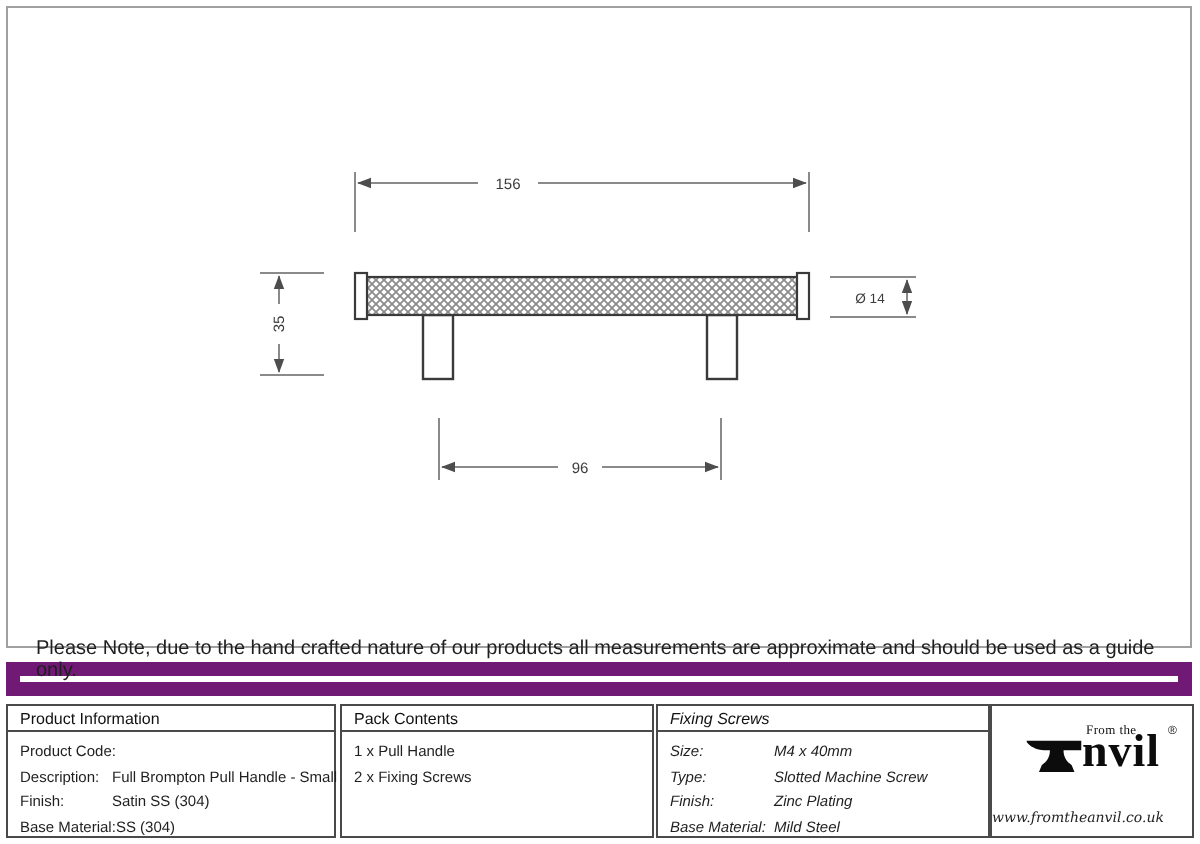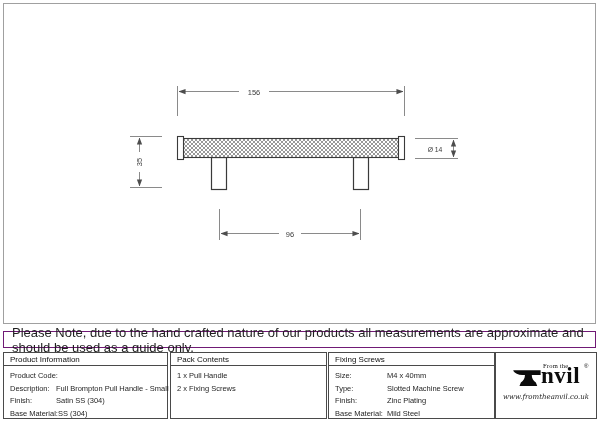--- a/index.html
+++ b/index.html
@@ -6,46 +6,46 @@
   #page{
     position:relative;width:600px;height:422px;background:#ffffff;
     font-family:"Liberation Sans",sans-serif;color:#222;
     outline:1px solid #8f8f8f;overflow:hidden;box-sizing:border-box;
   }
   
   #drawbox{position:absolute;left:3px;top:3px;width:593px;height:321px;border:1px solid #a0a0a0;box-sizing:border-box;padding-left:32px;}
   #drawsvg{position:absolute;left:0;top:0;}
   
   #notebar{
-    position:absolute;left:3px;top:331px;width:593px;height:17px;border:1px solid #701a75;
-    box-sizing:border-box;display:flex;align-items:center;padding-left:8px;font-size:13px;color:#1f1f1f;
+    position:absolute;left:3px;top:331px;width:593px;height:17px;border:7px solid #701a75;
+    box-sizing:border-box;display:flex;align-items:flex-end;padding-left:8px;font-size:10px;color:#1f1f1f;
   }
   
   .spec{position:absolute;top:352px;height:67px;border:1px solid #4a4a4a;box-sizing:border-box;background:#fff;}
   #spec-product{left:3px;width:165px;}
   #spec-pack{left:170px;width:157px;}
-  #spec-fixing{left:328px;width:167px;}
+  #spec-fixing{left:328px;width:167px;font-style:italic;}
   #logocell{position:absolute;top:352px;left:495px;width:102px;height:67px;border:1px solid #4a4a4a;box-sizing:border-box;background:#fff;}
   .spec-header{
     height:12px;border-bottom:1px solid #4a4a4a;display:flex;align-items:center;
     padding-left:6px;font-size:8px;color:#111;
   }
   .spec-body{padding:4px 4px 0 6px;font-size:7.5px;line-height:12.5px;color:#1f1f1f;}
   .kv{display:flex;white-space:nowrap;}
   .kv .k{flex:0 0 46px;}
   #spec-fixing .kv .k{flex:0 0 52px;}
   .kv .v{flex:1;}
   .pack-line{white-space:nowrap;}
   
   #logo{position:absolute;left:0;top:0;width:100%;height:100%;}
   .logo-fromthe{position:absolute;left:47px;top:9px;font-family:"Liberation Serif",serif;font-size:6.5px;color:#111;letter-spacing:0.2px;}
   .logo-anvil-glyph{position:absolute;left:16px;top:13px;width:30px;height:25px;}
   .logo-name{position:absolute;left:45px;top:11px;font-family:"Liberation Serif",serif;font-weight:700;font-size:23px;line-height:23px;color:#0c0c0c;letter-spacing:0.5px;}
   .logo-reg{position:absolute;left:88px;top:10px;font-size:6px;color:#111;}
-  .logo-site{position:absolute;left:0;top:40px;width:100%;text-align:center;font-family:"DejaVu Serif",serif;font-style:italic;font-size:7px;color:#222;}
+  .logo-site{position:absolute;left:0;top:52px;width:100%;font-family:"DejaVu Serif",serif;font-style:italic;font-size:7px;color:#222;}
   svg text{font-family:"Liberation Sans",sans-serif;}
 </style>
 </head>
 <body>
 
 <div id="page">
 
   <div id="drawbox">
     <svg id="drawsvg" width="591" height="319" viewBox="0 0 591 319">
       <defs>

